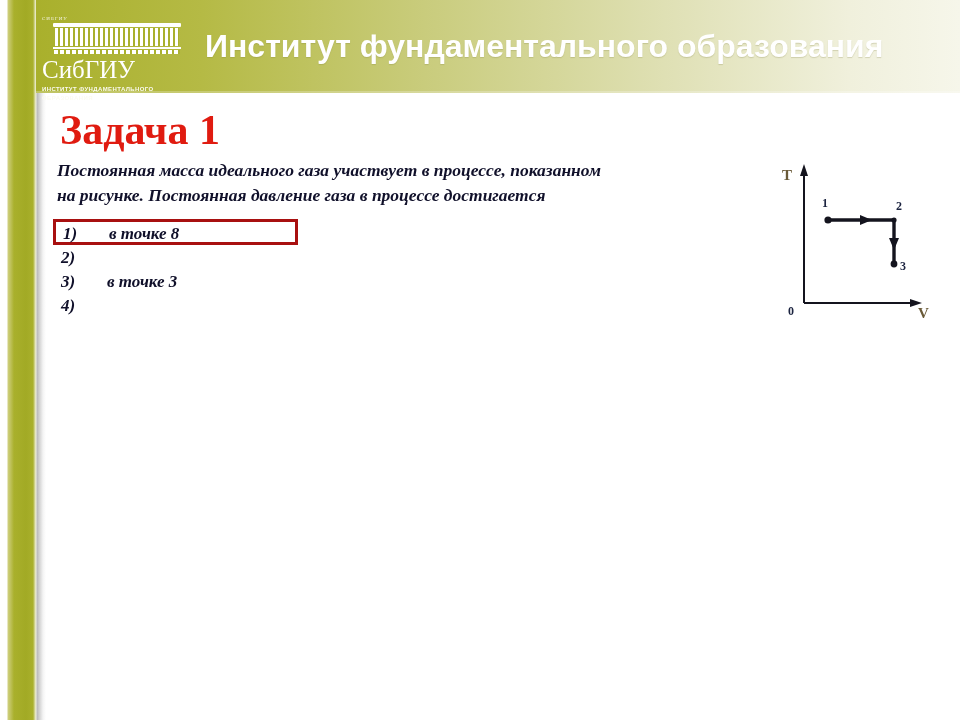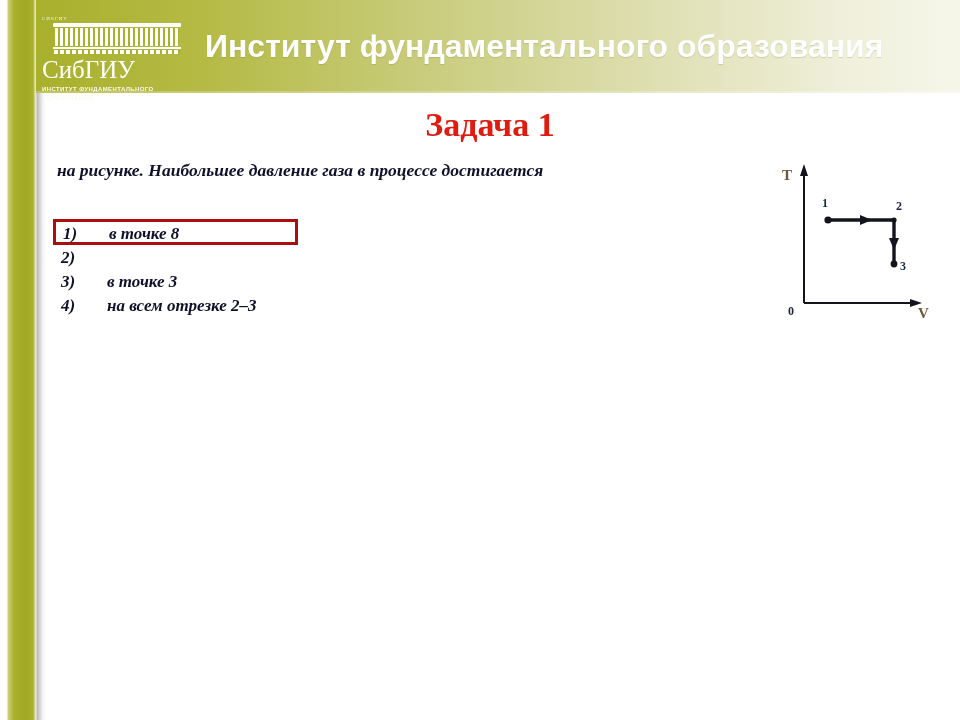--- a/index.html
+++ b/index.html
@@ -145,23 +145,22 @@
     letter-spacing: 0px;
     text-shadow: 0 1px 1px rgba(120,120,60,0.25);
   }
 
   
   .slide-title {
     position: absolute;
     left: 60px;
     top: 106px;
     width: 860px;
-    text-align: center;
-    font-family: "Liberation Serif", serif;
-    font-size: 34px;
+    font-family: "Liberation Serif", serif;
+    font-size: 42px;
     font-weight: bold;
     color: #e01b10;
   }
 
   .problem-text {
     position: absolute;
     left: 57px;
     top: 158px;
     width: 700px;
     font-family: "Liberation Serif", serif;
@@ -255,38 +254,38 @@
     <div class="logo-name">СибГИУ</div>
     <div class="logo-sub">ИНСТИТУТ ФУНДАМЕНТАЛЬНОГО</div>
     <div class="logo-sub">ОБРАЗОВАНИЯ</div>
   </div>
 
   <div class="header-title">Институт фундаментального образования</div>
 
   <div class="slide-title">Задача 1</div>
 
   <div class="problem-text">
-    <div>на рисунке. Наибольшее давление газа в процессе достигается</div>
+    <div>Постоянная масса идеального газа участвует в процессе, показанном</div>
+    <div>на рисунке. Постоянная давление газа в процессе достигается</div>
   </div>
 
   <div class="options">
     <div class="option-row highlighted">
       <span class="num">1)</span>
       <span>в точке 8</span>
     </div>
     <div class="option-row">
       <span class="num">2)</span>
     </div>
     <div class="option-row">
       <span class="num">3)</span>
       <span>в точке 3</span>
     </div>
     <div class="option-row">
       <span class="num">4)</span>
-      <span>на всем отрезке 2–3</span>
     </div>
   </div>
 
   <div class="diagram">
     <svg width="180" height="160" viewBox="0 0 180 160" xmlns="http://www.w3.org/2000/svg">
 
       <line x1="32" y1="145" x2="32" y2="14" stroke="#14141e" stroke-width="2"></line>
       <polygon points="32,6 28,18 36,18" fill="#14141e"></polygon>
 
       <line x1="32" y1="145" x2="140" y2="145" stroke="#14141e" stroke-width="2"></line>

